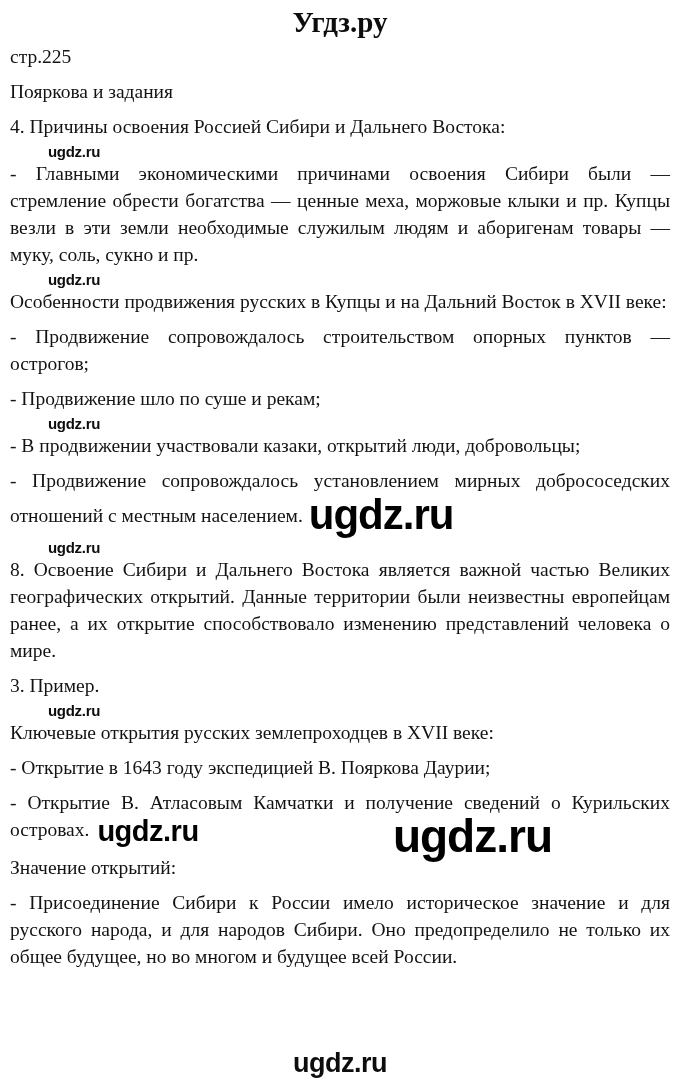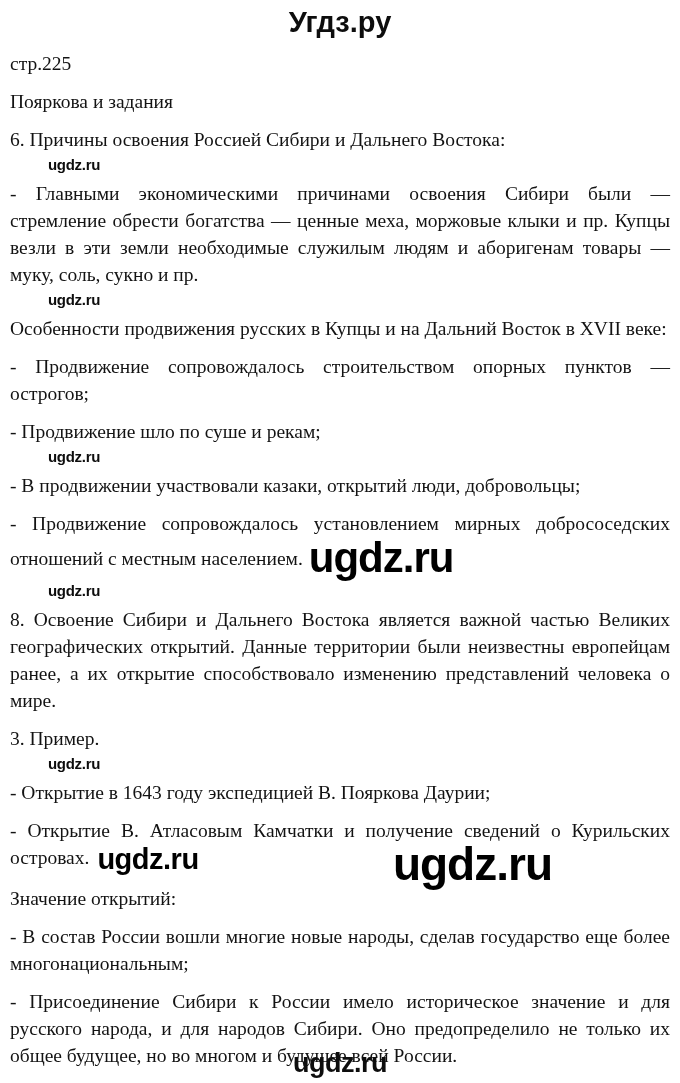--- a/index.html
+++ b/index.html
@@ -9,31 +9,31 @@
     box-sizing: border-box;
     padding: 6px 10px 0 10px;
     position: relative;
     overflow: hidden;
     background: #ffffff;
     color: #131313;
     font-family: "Liberation Serif", serif;
   }
   .brand {
     text-align: center;
-    font-family: Liberation Sans, sans-serif;
+    font-family: Liberation Serif, serif;
     font-weight: bold;
     font-size: 29px;
     line-height: 33px;
     margin: 0 0 4px 0;
     color: #0d0d0d;
   }
   p.body-text {
     font-size: 19.5px;
     line-height: 27px;
-    margin: 11px 0 8px 0;
+    margin: 4px 0 8px 0;
     text-align: justify;
     color: #131313;
   }
   p.rel { position: relative; }
   .wm-sm {
     display: block;
     font-family: "Liberation Sans", sans-serif;
     font-weight: bold;
     font-size: 15px;
     line-height: 13px;
@@ -92,21 +92,21 @@
 <body>
 
 <div class="page">
 
   <div class="brand">Угдз.ру</div>
 
   <p class="body-text">стр.225</p>
 
   <p class="body-text">Пояркова и задания</p>
 
-  <p class="body-text">6. Причины освоения Россией Сибири и Дальнего Востока:</p>
+  <p class="body-text">4. Причины освоения Россией Сибири и Дальнего Востока:</p>
 
   <div class="wm-sm">ugdz.ru</div>
 
   <p class="body-text">- Главными экономическими причинами освоения Сибири были — стремление обрести богатства — ценные меха, моржовые клыки и пр. Купцы везли в эти земли необходимые служилым людям и аборигенам товары — муку, соль, сукно и пр.</p>
 
 
   <div class="wm-sm">ugdz.ru</div>
 
   <p class="body-text">Особенности продвижения русских в Купцы и на Дальний Восток в XVII веке:</p>
 
@@ -121,27 +121,27 @@
   <p class="body-text"><span>- Продвижение сопровождалось установлением мирных добрососедских отношений с местным населением.</span><span class="wm-xl">ugdz.ru</span></p>
 
   <div class="wm-sm">ugdz.ru</div>
 
   <p class="body-text">8. Освоение Сибири и Дальнего Востока является важной частью Великих географических открытий. Данные территории были неизвестны европейцам ранее, а их открытие способствовало изменению представлений человека о мире.</p>
 
   <p class="body-text">3. Пример.</p>
 
   <div class="wm-sm">ugdz.ru</div>
 
+  <p class="body-text">Ключевые открытия русских землепроходцев в XVII веке:</p>
 
 
   <p class="body-text">- Открытие в 1643 году экспедицией В. Пояркова Даурии;</p>
 
   <p class="body-text rel"><span>- Открытие В. Атласовым Камчатки и получение сведений о Курильских островах.</span><span class="wm-md">ugdz.ru</span><span class="wm-abs-right">ugdz.ru</span></p>
 
   <p class="body-text">Значение открытий:</p>
 
-  <p class="body-text">- В состав России вошли многие новые народы, сделав государство еще более многонациональным;</p>
 
   <p class="body-text">- Присоединение Сибири к России имело историческое значение и для русского народа, и для народов Сибири. Оно предопределило не только их общее будущее, но во многом и будущее всей России.</p>
 
   <div class="wm-footer">ugdz.ru</div>
 
 </div>
 
 </body></html>

